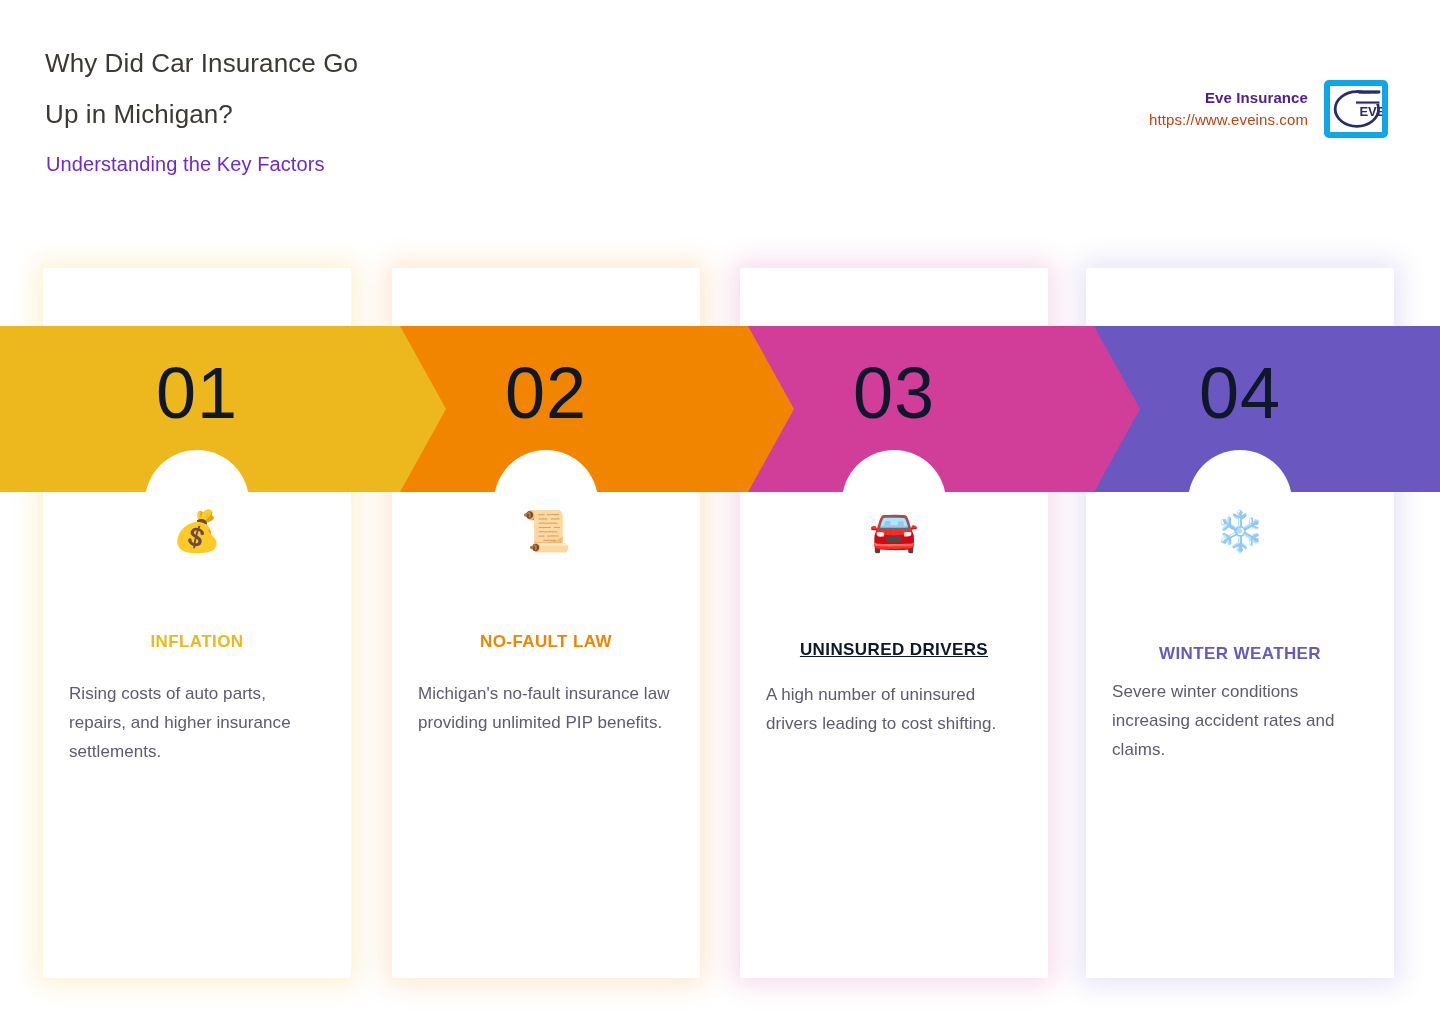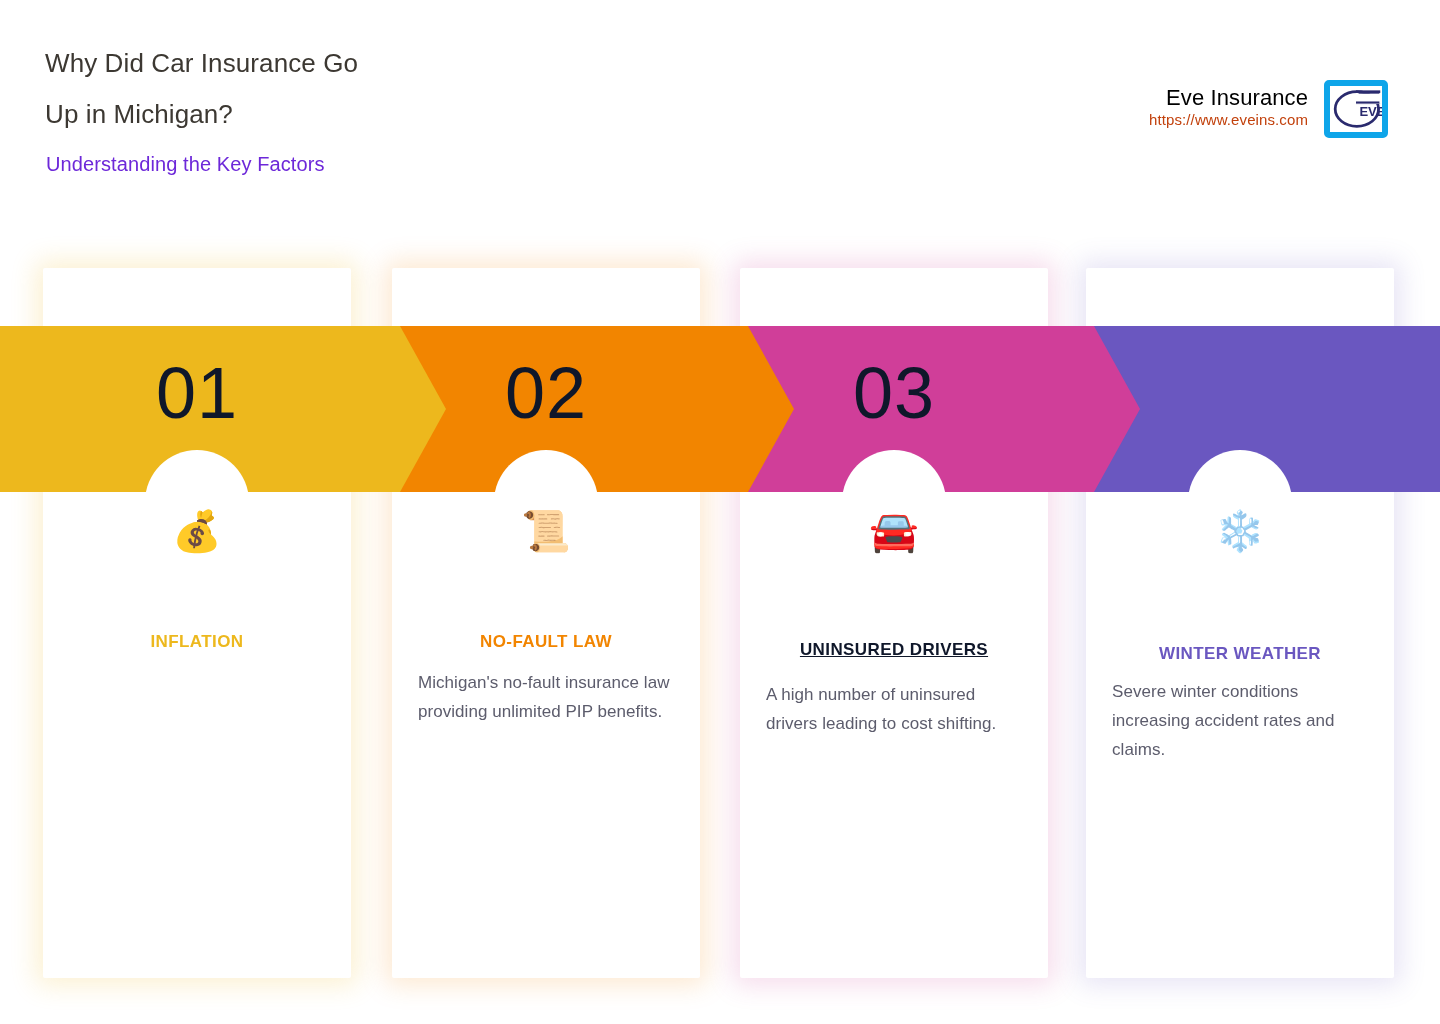--- a/index.html
+++ b/index.html
@@ -46,23 +46,23 @@
     right: 52px;
     top: 80px;
     display: flex;
     align-items: center;
     gap: 16px;
   }
   .brand-text {
     text-align: right;
   }
   .brand-name {
-    font-size: 22px;
-    font-weight: normal;
-    color: #000000;
+    font-size: 15px;
+    font-weight: bold;
+    color: #4c1d95;
     line-height: 22px;
     letter-spacing: 0.1px;
   }
   .brand-url {
     font-size: 15px;
     font-weight: 400;
     color: #c2410c;
     line-height: 22px;
     letter-spacing: 0.1px;
   }
@@ -115,21 +115,21 @@
     text-align: center;
     font-size: 40px;
     line-height: 46px;
     font-family: "DejaVu Sans", sans-serif;
   }
   .card-title {
     text-align: center;
     font-size: 17px;
     font-weight: bold;
     letter-spacing: 0.4px;
-    margin-bottom: 16px;
+    margin-bottom: 27px;
     white-space: nowrap;
   }
   .card-desc {
     font-size: 17px;
     line-height: 29px;
     color: #5c5c6c;
     text-align: left;
     letter-spacing: 0.05px;
   }
 
@@ -203,20 +203,21 @@
       </svg>
     </div>
   </div>
 
   <div class="cards-layer">
 
     <div class="card c1">
       <div class="card-icon">💰</div>
       <div class="card-body">
         <div class="card-title t1">INFLATION</div>
+        <div class="card-desc">Rising costs of auto parts, repairs, and higher insurance settlements.</div>
       </div>
     </div>
 
     <div class="card c2">
       <div class="card-icon">📜</div>
       <div class="card-body">
         <div class="card-title t2">NO-FAULT LAW</div>
         <div class="card-desc">Michigan's no-fault insurance law providing unlimited PIP benefits.</div>
       </div>
     </div>
@@ -259,14 +260,15 @@
         <path d="M350 0 L748 0 L794 83 L748 166 L350 166 L396 83 Z" fill="#f28500"></path>
 
         <path d="M0 0 L400 0 L446 83 L400 166 L0 166 Z" fill="#edb81d"></path>
       </g>
     </svg>
   </div>
 
   <div class="banner-num n1">01</div>
   <div class="banner-num n2">02</div>
   <div class="banner-num n3">03</div>
+  <div class="banner-num n4">04</div>
 
 </div>
 
 </body></html>

